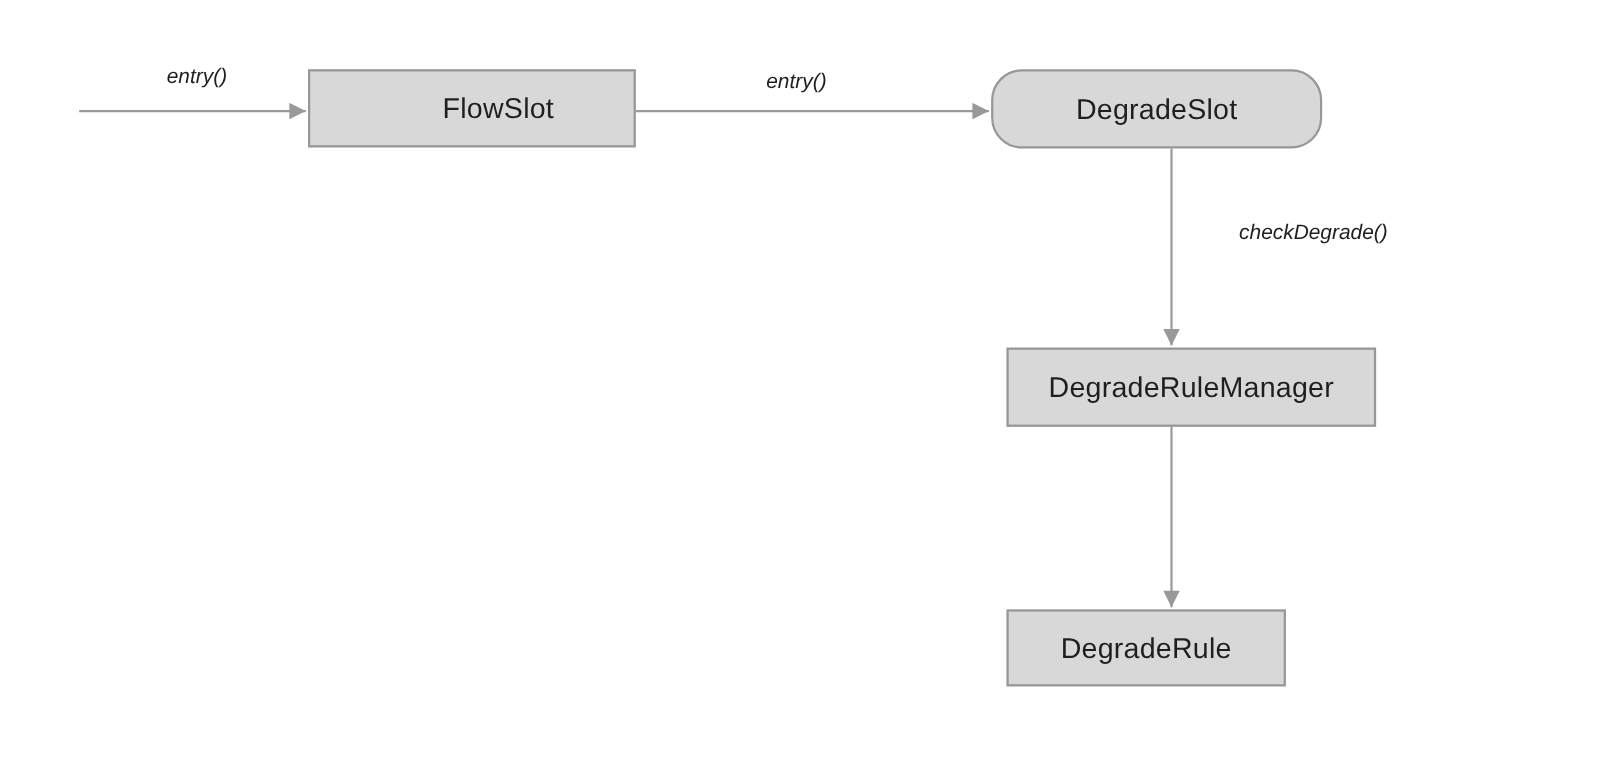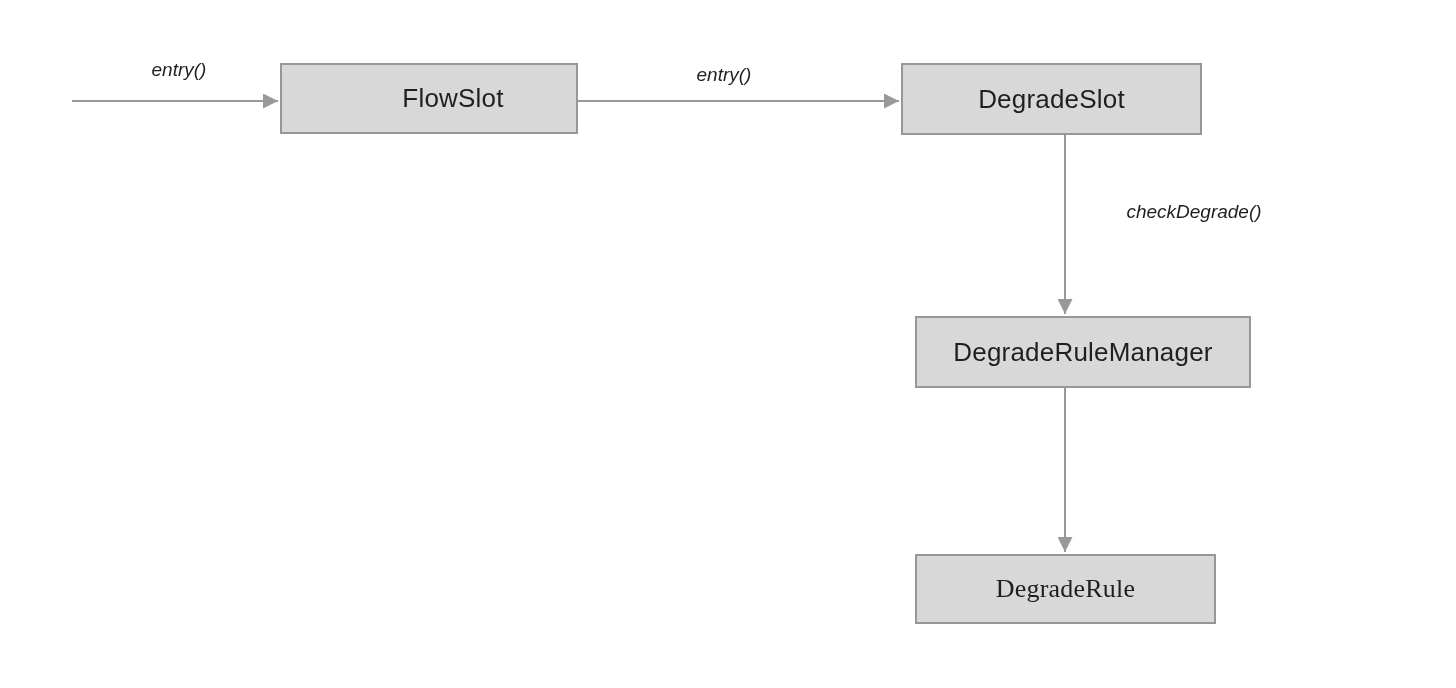--- a/index.html
+++ b/index.html
@@ -47,23 +47,23 @@
   .edge-label {
     position: absolute;
     transform: translateX(-50%);
     color: var(--text);
     font-size: 19px;
     line-height: 28px;
     white-space: nowrap;
     font-style: italic;
   }
   .node-flow-slot            { left: 280px; top: 63px;  width: 298px; height: 71px; padding-left: 48px; }
-  .node-degrade-slot         { left: 901px; top: 63px;  width: 301px; height: 72px; }
+  .node-degrade-slot         { left: 901px; top: 63px;  width: 301px; height: 72px; border-radius: 28px; }
   .node-degrade-rule-manager { left: 915px; top: 316px; width: 336px; height: 72px; }
-  .node-degrade-rule         { left: 915px; top: 554px; width: 301px; height: 70px; font-family: Liberation Serif, serif; }
+  .node-degrade-rule         { left: 915px; top: 554px; width: 254px; height: 70px; }
   .edge-label-0 { left: 179px;  top: 56px;  }
   .edge-label-1 { left: 724px;  top: 61px;  }
   .edge-label-2 { left: 1194px; top: 198px; }
   .edge-label-3 { left: 1172px; top: 459px; }
 </style>
 </head>
 <body>
 
 <div class="canvas">
 

